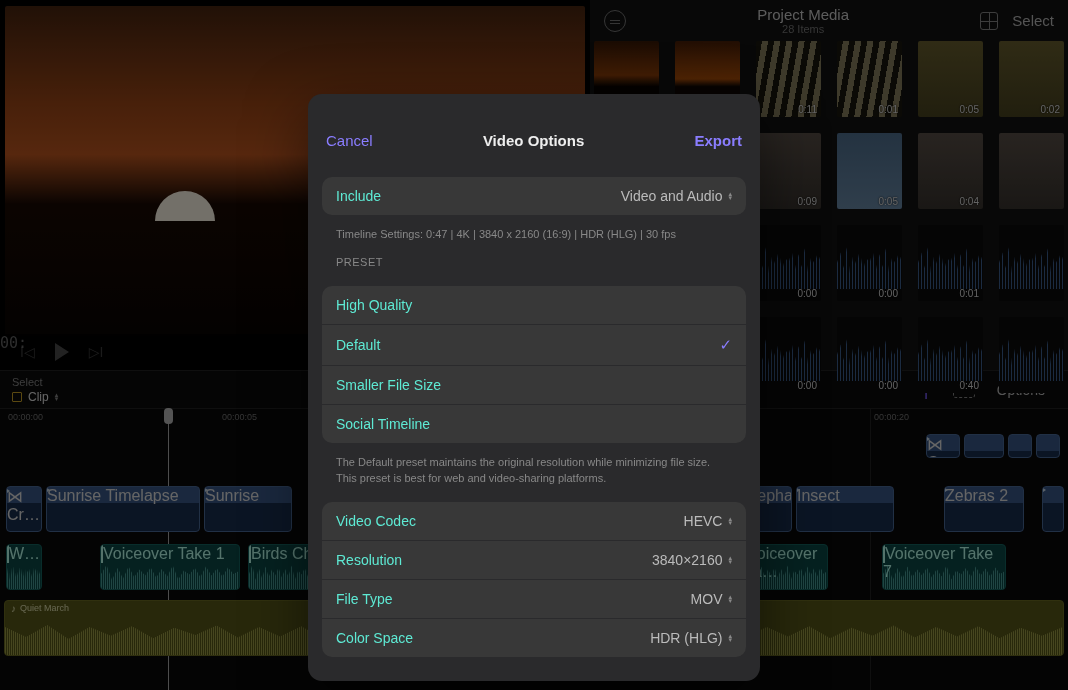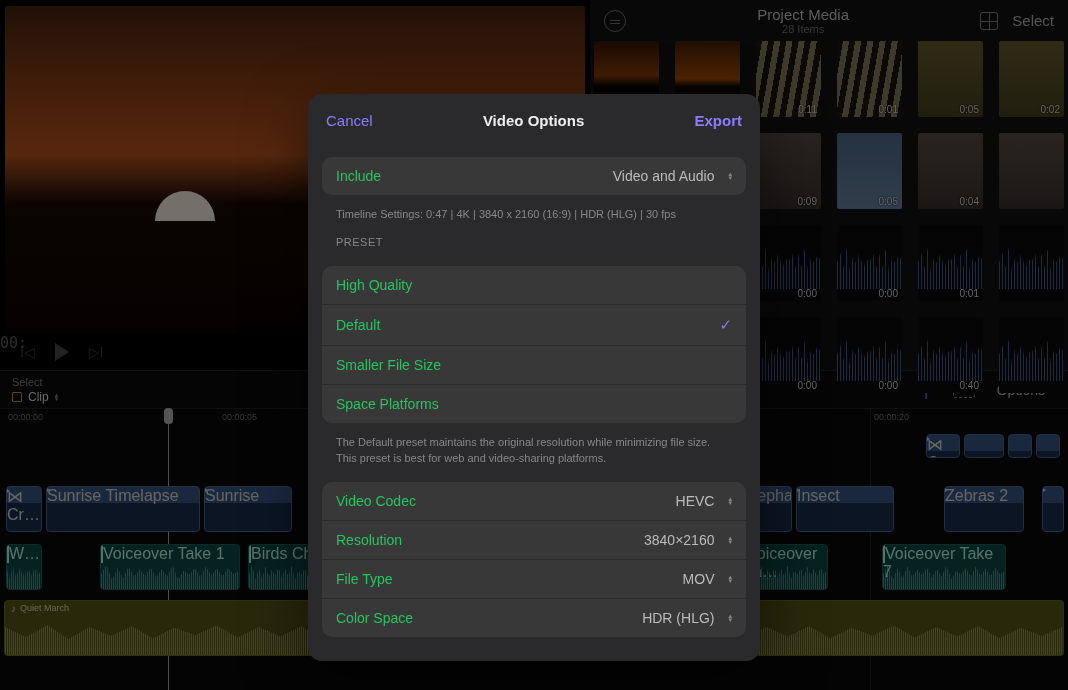--- a/index.html
+++ b/index.html
@@ -127,34 +127,34 @@
   .track.mini{ height:28px; position:absolute; top:0; left:926px; right:4px;}
   .track.mini .clip{ top:2px; height:24px;}
 
   
   .dim{ position:absolute; inset:0; background:rgba(0,0,0,0.55); }
   .dialog{
     position:absolute; left:308px; top:94px; width:452px;
     background:#2a2a2c; border-radius:14px; padding:0;
     box-shadow:0 20px 60px rgba(0,0,0,0.5);
   }
-  .dlg-head{ display:flex; align-items:center; padding:18px 18px 10px 18px;}
+  .dlg-head{ display:flex; align-items:center; padding:18px 18px 10px 18px;margin-top:20px;}
   .dlg-cancel{ color:#8a7dff; font-size:15px;}
   .dlg-title{ flex:1; text-align:center; font-size:15px; font-weight:600; color:#eee;}
   .dlg-export{ color:#8a7dff; font-size:15px; font-weight:600;}
   .dlg-body{ padding:4px 14px 18px 14px;}
 
   .cell-group{ background:#383838; border-radius:10px; margin:14px 0 6px 0; overflow:hidden;}
   .cell{
     display:flex; align-items:center; padding:11px 14px;
     border-bottom:1px solid #2a2a2c; font-size:14px;
   }
   .cell:last-child{ border-bottom:none;}
-  .cell .label{ color:#22c55e;}
-  .cell .value{ margin-left:auto; color:#bbb; display:flex;align-items:center;gap:14px;}
+  .cell .label{ color:#5eead4;}
+  .cell .value{ margin-left:auto; color:#bbb; display:flex;align-items:center;gap:6px;}
   .updn{ display:inline-flex;flex-direction:column;line-height:4px;font-size:7px;color:#888;}
   .check{ margin-left:auto; color:#8a7dff; font-size:15px;}
   .settings-line, .preset-desc{ font-size:11px; color:#888; padding:6px 14px 0 14px; line-height:1.4;}
   .preset-header{ font-size:11px; color:#888; padding:14px 14px 4px 14px; letter-spacing:0.5px;}
 
 </style>
 </head>
 <body>
 
 <div class="top">
@@ -389,21 +389,21 @@
           <span class="label">High Quality</span>
         </div>
         <div class="cell">
           <span class="label">Default</span>
           <span class="check">✓</span>
         </div>
         <div class="cell">
           <span class="label">Smaller File Size</span>
         </div>
         <div class="cell">
-          <span class="label">Space Platforms</span>
+          <span class="label">Social Timeline</span>
         </div>
       </div>
     <div class="preset-desc">The Default preset maintains the original resolution while minimizing file size. This preset is best for web and video-sharing platforms.</div>
 
     <div class="cell-group" id="settings-rows" style="margin-top:16px;">
         <div class="cell">
           <span class="label">Video Codec</span>
           <span class="value">
             <span>HEVC</span>
             <span class="updn">

